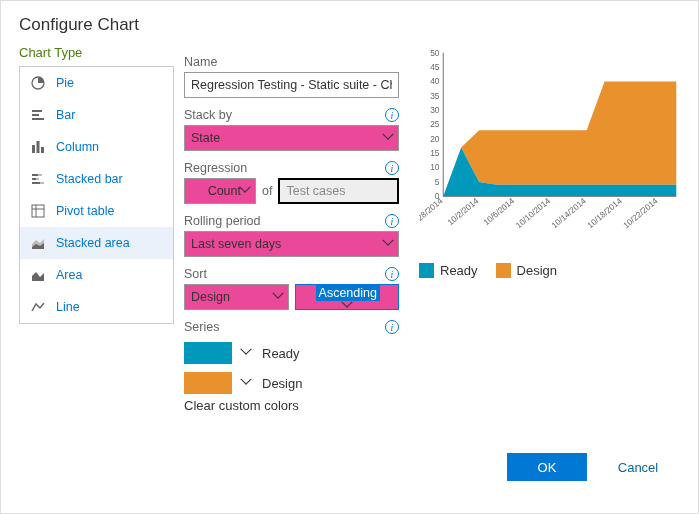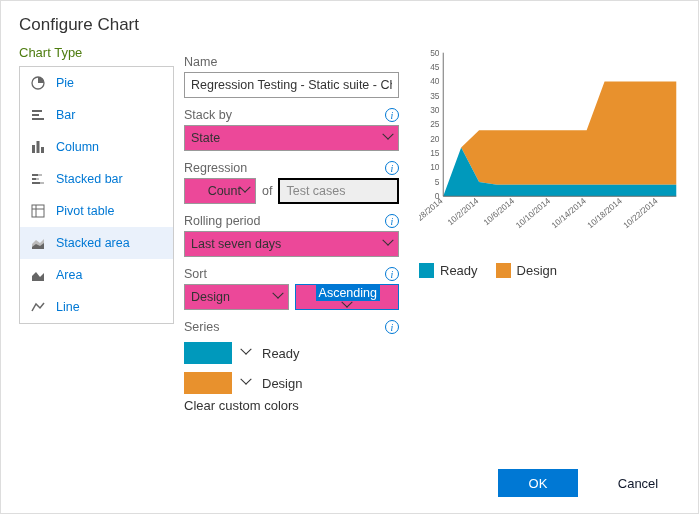--- a/index.html
+++ b/index.html
@@ -32,24 +32,24 @@
 .swatch { width: 48px; height: 22px; }
 .s-ready { background: #0099bc; }
 .s-design { background: #e8912d; }
 .series-row .chev-down { cursor: pointer; }
 .series-label { font-size: 13px; color: #333; }
 .clear-link { font-size: 13px; color: #333; margin-top: 4px; cursor: pointer; }
 .chart-preview { width: 100%; height: 200px; }
 .legend { display: flex; gap: 18px; margin-top: 18px; font-size: 13px; }
 .legend-item { display: flex; align-items: center; gap: 6px; }
 .legend-sw { width: 15px; height: 15px; }
-.footer { position: absolute; bottom: 16px; right: 20px; display: flex; gap: 20px; }
+.footer { position: absolute; bottom: 32px; right: 20px; display: flex; gap: 11px; }
 .btn { min-width: 80px; height: 28px; font-size: 13px; display: flex; align-items: center; justify-content: center; cursor: pointer; }
 .btn-ok { background: #0078d4; color: #fff; }
-.btn-cancel { background: #fff; color: #0f172a; }
+.btn-cancel { background: #fff; color: #0369a1; }
 svg { display: block; }
 </style>
 </head>
 <body>
 
 <div class="dialog-title">Configure Chart</div>
 
 <div class="content">
 
   <div class="left-col">

